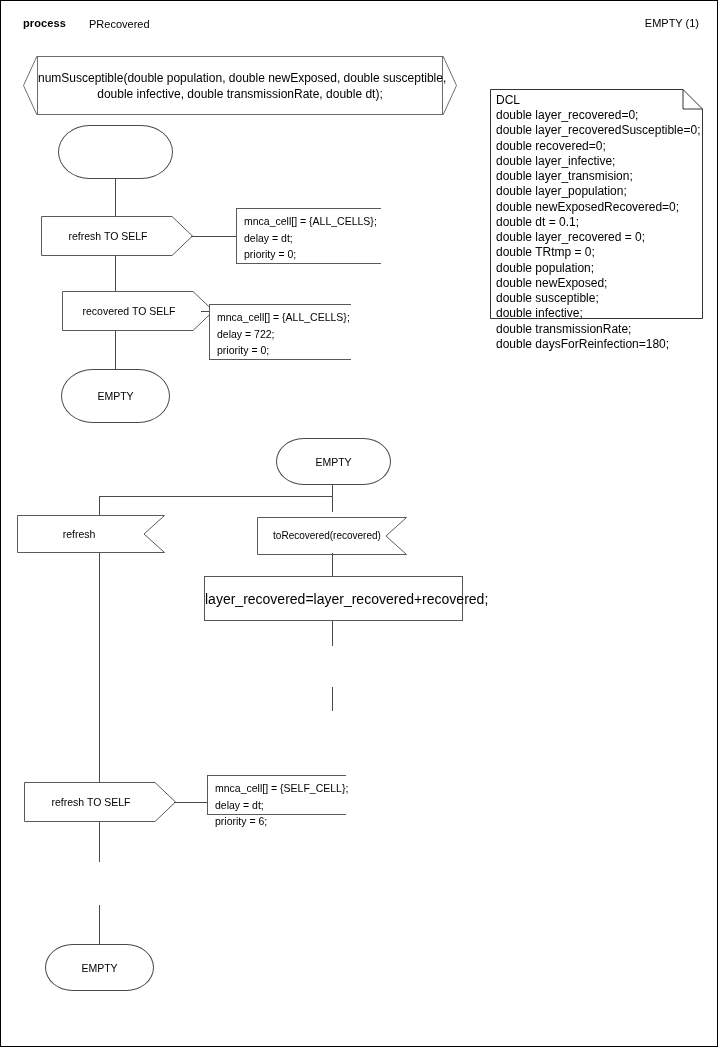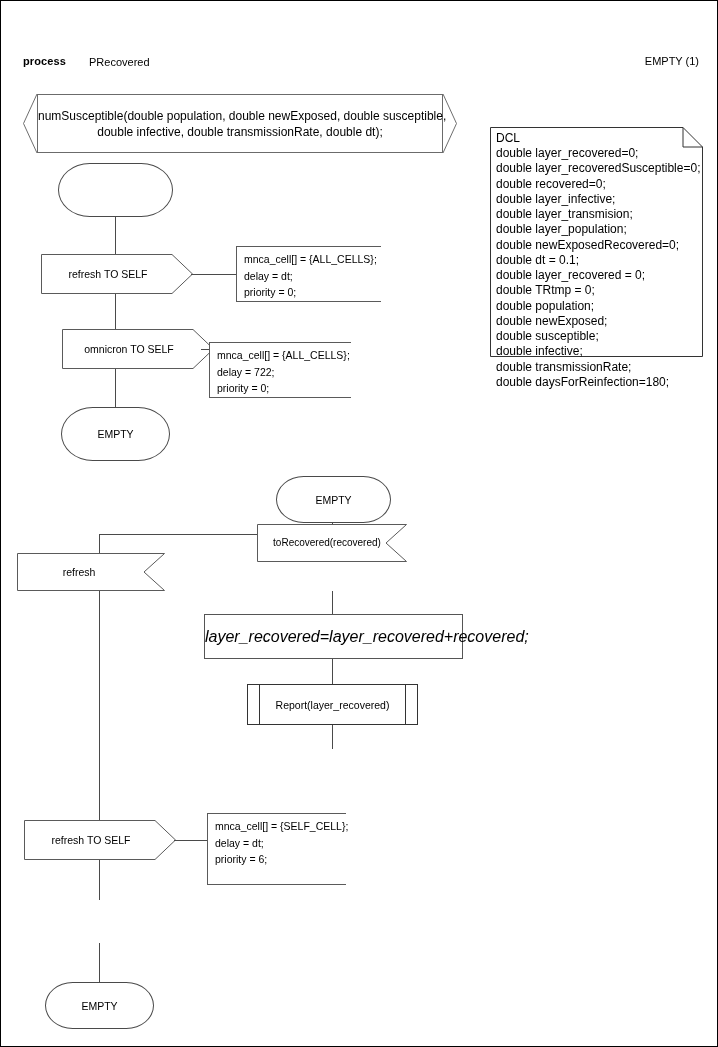--- a/index.html
+++ b/index.html
@@ -12,21 +12,21 @@
   }
   #page {
     position: relative;
     width: 718px;
     height: 1047px;
     background: #ffffff;
     border: 1px solid #000000;
     box-sizing: border-box;
     overflow: hidden;
   }
-  .abs { position: absolute; margin-top: 38px; }
+  .abs { position: absolute; }
 
   
   .hdr-kind {
     left: 22px; top: 16px;
     font-size: 11px;
     font-weight: bold;
     color: #000;
     letter-spacing: 0.1px;
   }
   .hdr-name {
@@ -223,21 +223,21 @@
 delay = dt;
 priority = 0;</div>
   </div>
 
   <div class="abs vline" style="left:114px; top:255px; height:35px;"></div>
 
   <div class="abs outsym" style="left:61px; top:290px; width:152px; height:40px;">
     <svg viewBox="0 0 152 40" preserveAspectRatio="none">
       <path d="M0.5,0.5 L131,0.5 L151.5,20 L131,39.5 L0.5,39.5 Z" fill="#ffffff" stroke="#5a5a5a" stroke-width="1"></path>
     </svg>
-    <div class="lbl" style="right:18px;">omnicron TO SELF</div>
+    <div class="lbl" style="right:18px;">recovered TO SELF</div>
   </div>
 
   <div class="abs" style="left:200px; top:310px; width:8px; height:1px; background:#4a4a4a;"></div>
 
   <div class="abs comment" style="left:208px; top:303px; width:142px; height:56px;">
     <div class="cline top"></div>
     <div class="cline left"></div>
     <div class="cline bot"></div>
     <div class="ctext">mnca_cell[] = {ALL_CELLS};
 delay = 722;
@@ -260,56 +260,51 @@
 
   <div class="abs vline" style="left:98px; top:495px; height:19px;"></div>
 
   <div class="abs insym" style="left:16px; top:514px; width:148px; height:38px;">
     <svg viewBox="0 0 148 38" preserveAspectRatio="none">
       <path d="M0.5,0.5 L147.5,0.5 L127,19 L147.5,37.5 L0.5,37.5 Z" fill="#ffffff" stroke="#5a5a5a" stroke-width="1"></path>
     </svg>
     <div class="lbl" style="right:24px;">refresh</div>
   </div>
 
-  <div class="abs insym" style="left:256px; top:485px; width:150px; height:38px;">
+  <div class="abs insym" style="left:256px; top:516px; width:150px; height:38px;">
     <svg viewBox="0 0 150 38" preserveAspectRatio="none">
       <path d="M0.5,0.5 L149.5,0.5 L129,19 L149.5,37.5 L0.5,37.5 Z" fill="#ffffff" stroke="#5a5a5a" stroke-width="1"></path>
     </svg>
     <div class="lbl" style="right:10px; font-size:10px;">toRecovered(recovered)</div>
   </div>
 
   <div class="abs vline" style="left:331px; top:552px; height:23px;"></div>
 
   <div class="abs task" style="left:203px; top:575px; width:259px; height:45px;">
-    <div class="lbl" style="font-size:16px;font-style:italic;">layer_recovered=layer_recovered+recovered;</div>
+    <div class="lbl" style="font-size:14px;">layer_recovered=layer_recovered+recovered;</div>
   </div>
 
   <div class="abs vline" style="left:331px; top:620px; height:25px;"></div>
 
-  <div class="abs proccall" style="left:246px; top:645px; width:171px; height:41px;">
-    <div class="bar l"></div>
-    <div class="bar r"></div>
-    <div class="lbl">Report(layer_recovered)</div>
-  </div>
 
   <div class="abs vline" style="left:331px; top:686px; height:24px;"></div>
 
 
   <div class="abs vline" style="left:98px; top:552px; height:229px;"></div>
 
   <div class="abs outsym" style="left:23px; top:781px; width:152px; height:40px;">
     <svg viewBox="0 0 152 40" preserveAspectRatio="none">
       <path d="M0.5,0.5 L131,0.5 L151.5,20 L131,39.5 L0.5,39.5 Z" fill="#ffffff" stroke="#5a5a5a" stroke-width="1"></path>
     </svg>
     <div class="lbl" style="right:18px;">refresh TO SELF</div>
   </div>
 
   <div class="abs hline" style="left:173px; top:801px; width:33px;"></div>
 
-  <div class="abs comment" style="left:206px; top:774px; width:139px; height:72px;">
+  <div class="abs comment" style="left:206px; top:774px; width:139px; height:40px;">
     <div class="cline top"></div>
     <div class="cline left"></div>
     <div class="cline bot"></div>
     <div class="ctext">mnca_cell[] = {SELF_CELL};
 delay = dt;
 priority = 6;</div>
   </div>
 
   <div class="abs vline" style="left:98px; top:821px; height:40px;"></div>
 

